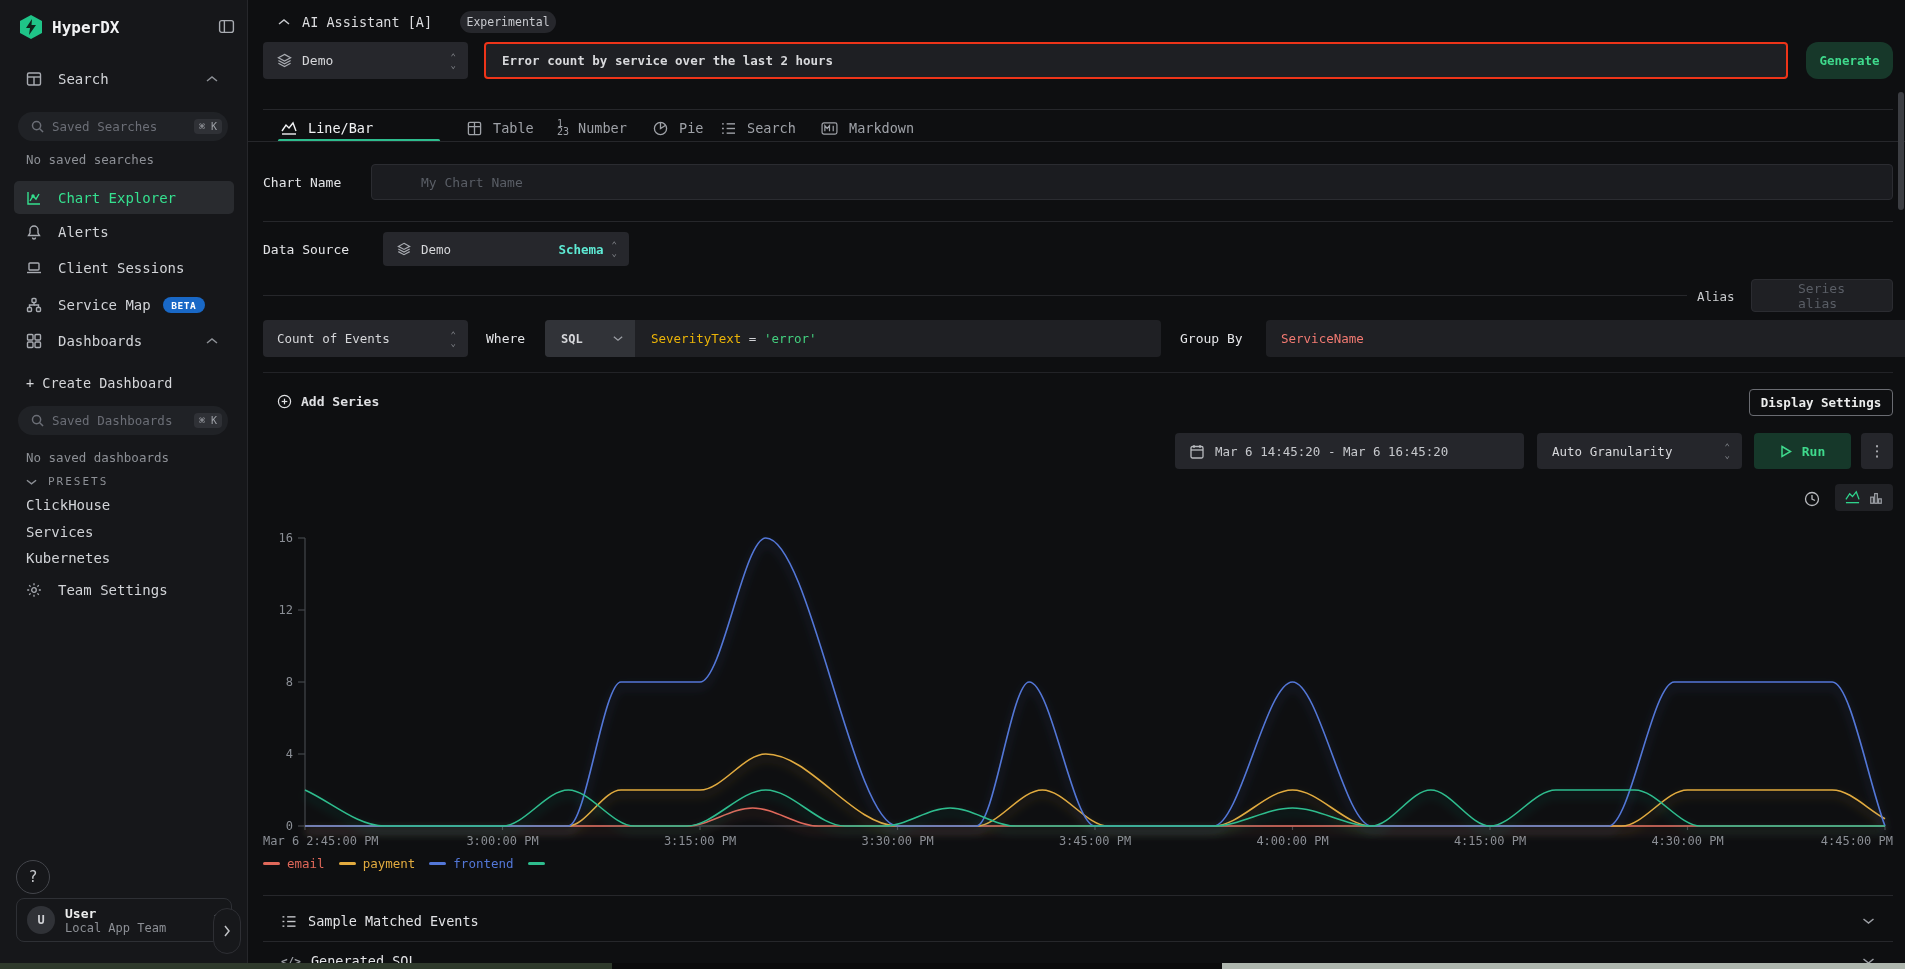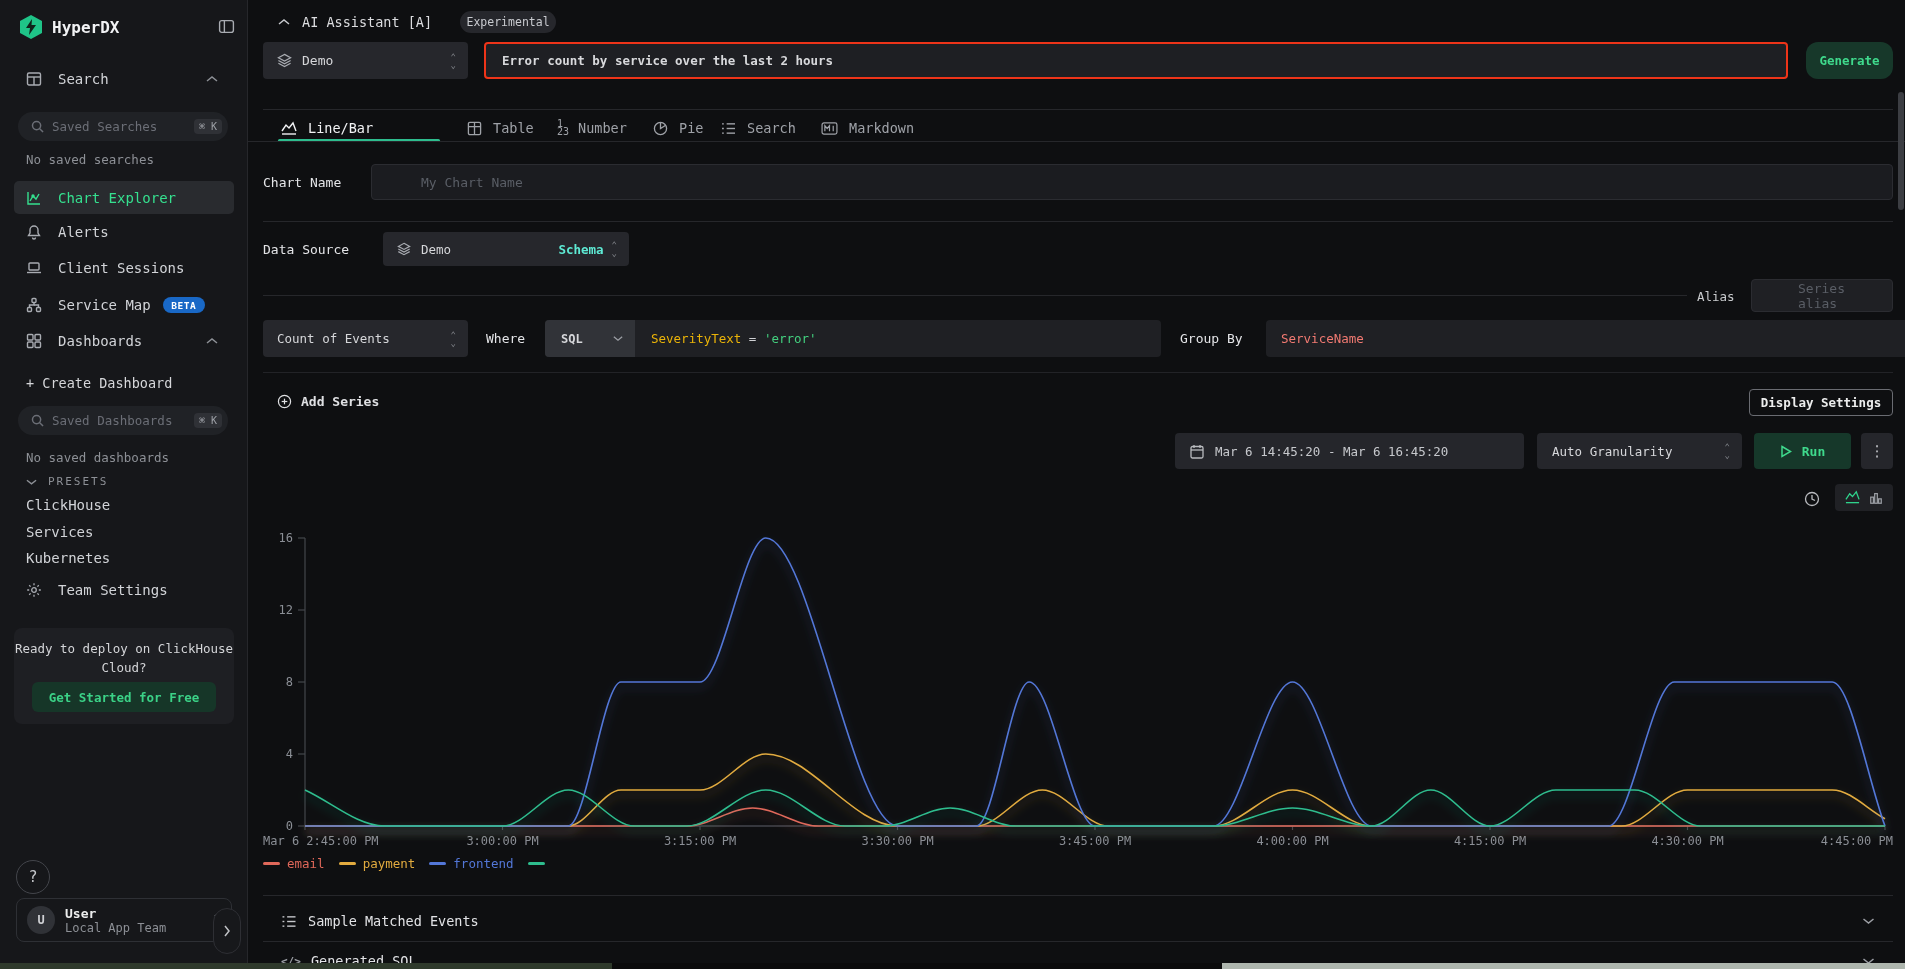--- a/index.html
+++ b/index.html
@@ -165,25 +165,20 @@
   <div class="abs side-label" style="left:26px;top:550px;">Kubernetes</div>
 
   <div class="abs ctr" style="left:26px;top:582px;width:206px;">
     <svg class="ic" width="16" height="16" viewBox="0 0 16 16" fill="none" stroke="#a9acb2" stroke-width="1.3">
         <circle cx="8" cy="8" r="2.3"></circle>
         <path d="M8 1.2 v2 M8 12.8 v2 M1.2 8 h2 M12.8 8 h2 M3.2 3.2 l1.4 1.4 M11.4 11.4 l1.4 1.4 M12.8 3.2 l-1.4 1.4 M4.6 11.4 l-1.4 1.4"></path>
       </svg>
     <span class="side-label" style="margin-left:16px;">Team Settings</span>
   </div>
 
-  <div class="abs promo" style="left:14px;top:628px;width:220px;height:96px;">
-    <div style="text-align:center;color:#d4d5d8;font-size:12.5px;margin-top:13px;">Ready to deploy on ClickHouse</div>
-    <div style="text-align:center;color:#d4d5d8;font-size:12.5px;margin-top:4px;">Cloud?</div>
-    <div class="promo-btn mid abs" style="left:18px;top:54px;width:184px;height:30px;">Get Started for Free</div>
-  </div>
 
   <div class="abs mid" style="left:16px;top:860px;width:34px;height:34px;border:1.5px solid #43454b;border-radius:50%;color:#c6c8cc;font-size:15px;">?</div>
 
   <div class="abs ctr" style="left:16px;top:898px;width:216px;height:44px;border:1px solid #2e3035;border-radius:8px;padding:0 10px;">
     <span class="mid" style="width:28px;height:28px;border-radius:50%;background:#303237;color:#d0d2d6;font-size:12px;font-weight:bold;">U</span>
     <span style="margin-left:10px;">
       <span style="display:block;color:#eceded;font-size:13px;font-weight:bold;">User</span>
       <span style="display:block;color:#8d9096;font-size:12px;">Local App Team</span>
     </span>
     <svg class="ic" style="margin-left:auto;" width="8" height="12" viewBox="0 0 8 12" fill="none" stroke="#9da0a6" stroke-width="1.5">

